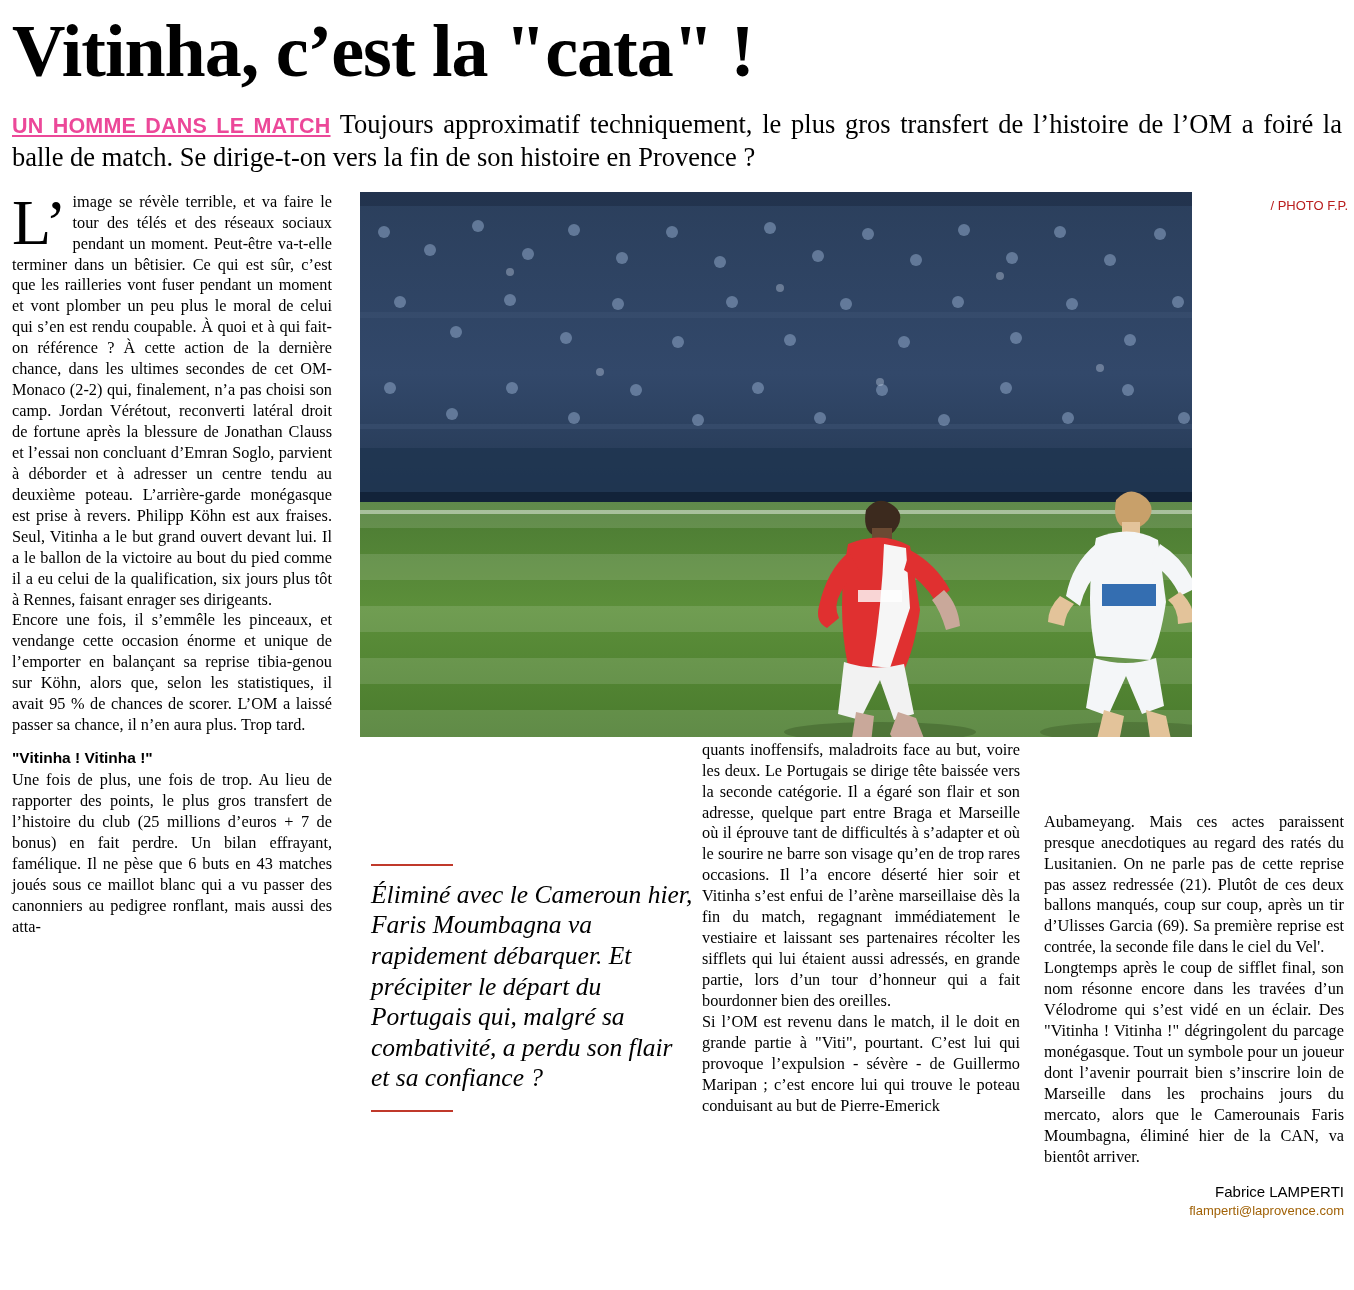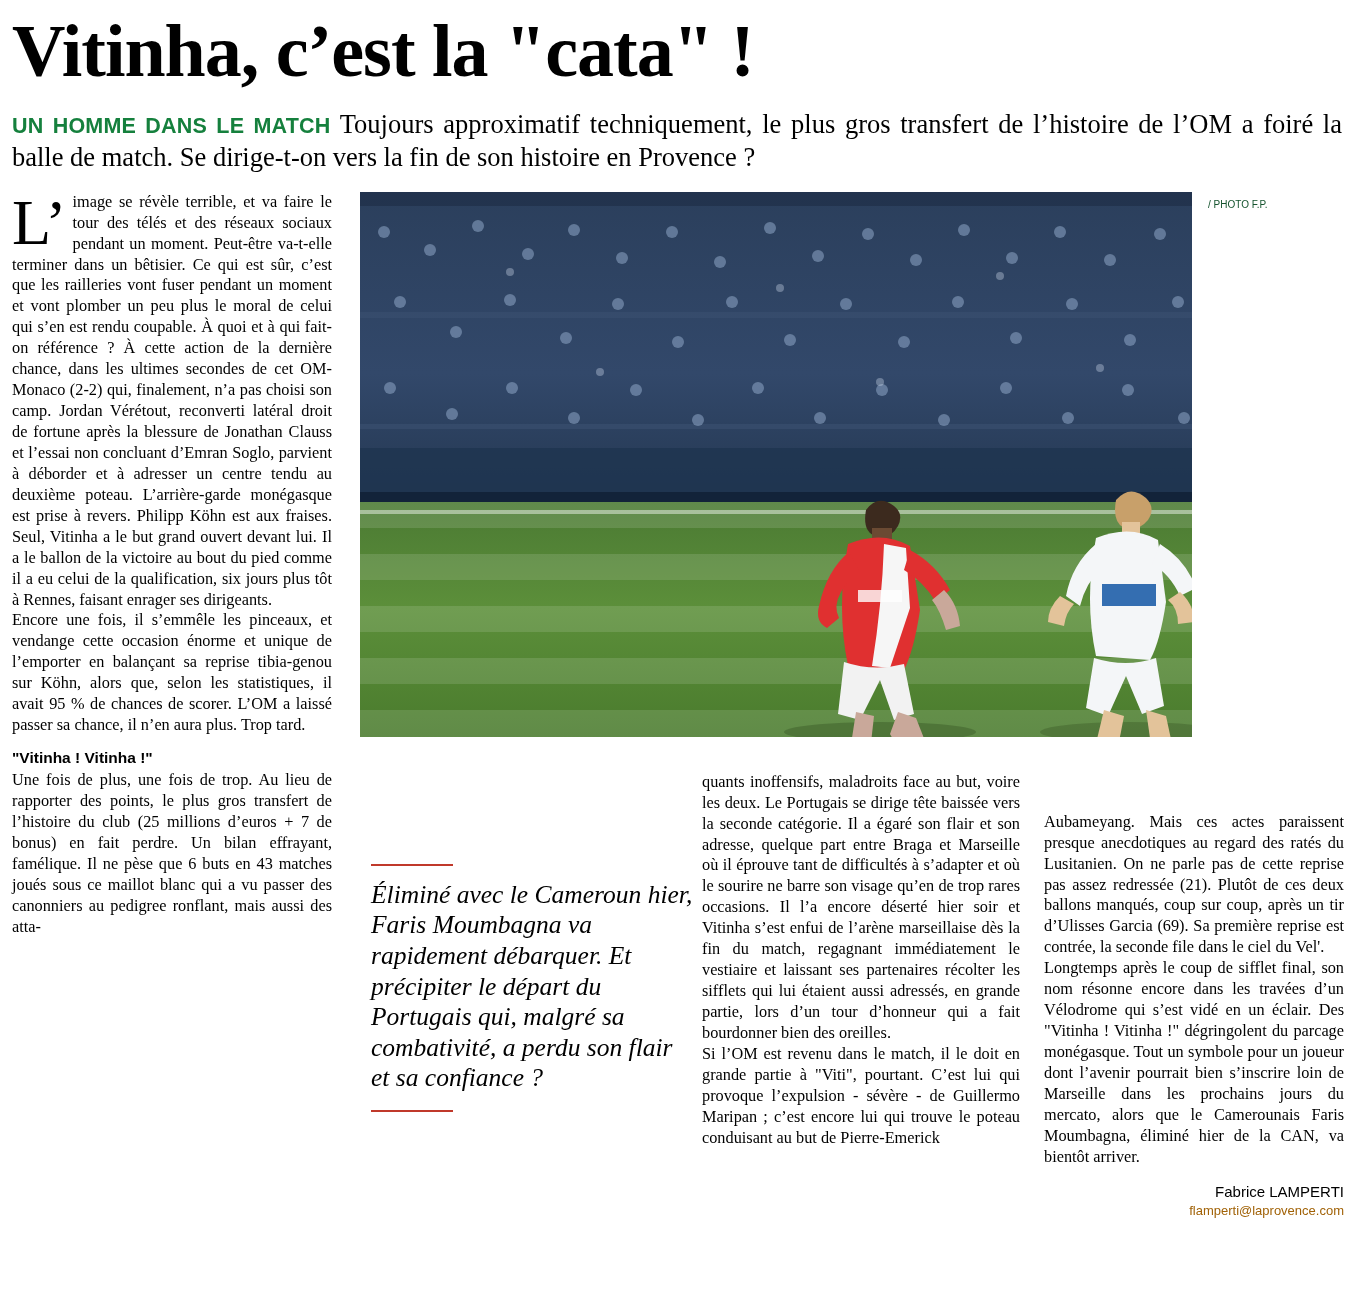--- a/index.html
+++ b/index.html
@@ -36,25 +36,26 @@
   
   .standfirst {
     margin: 20px 12px 0 12px;
     font-size: 26.5px;
     line-height: 1.24;
     font-family: "Liberation Serif", serif;
     text-align: justify;
     text-justify: inter-word;
   }
   .kicker {
-    color: #15803d;
+    color: #ec4899;
     font-family: "Liberation Sans", sans-serif;
     font-weight: 700;
     font-size: 21.5px;
     letter-spacing: 0.2px;
+    text-decoration: underline;
   }
 
   
   .content {
     position: relative;
     margin: 18px 12px 0 12px;
     width: 1330px;
   }
 
   .col {
@@ -117,23 +118,24 @@
     left: 1196px;
     top: 2px;
     width: 140px;
     font-family: "Liberation Sans", sans-serif;
     font-size: 13.3px;
     font-weight: 700;
     line-height: 1.3;
   }
   .credit {
     font-weight: 400;
-    color: #14532d;
-    font-size: 10px;
+    color: #b91c1c;
+    font-size: 13px;
     margin-top: 4px;
+    text-align: right;
   }
 
   
   .pullquote {
     position: absolute;
     left: 359px;
     top: 672px;
     width: 322px;
     font-family: "Liberation Serif", serif;
     font-style: italic;
@@ -145,21 +147,21 @@
     height: 2px;
     background: #c0392b;
     margin-bottom: 14px;
   }
   .pq-rule-bottom { margin: 16px 0 0 0; }
 
   
   .col-mid {
     position: absolute;
     left: 690px;
-    top: 580px;
+    top: 548px;
     width: 318px;
   }
   
   .col-right {
     position: absolute;
     left: 1032px;
     top: 578px;
     width: 300px;
     margin-top: 42px;
   }

